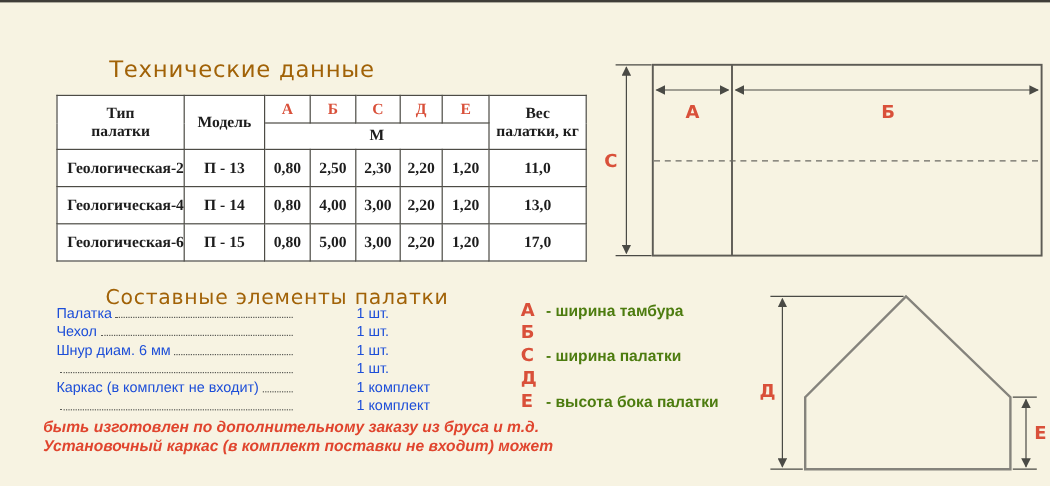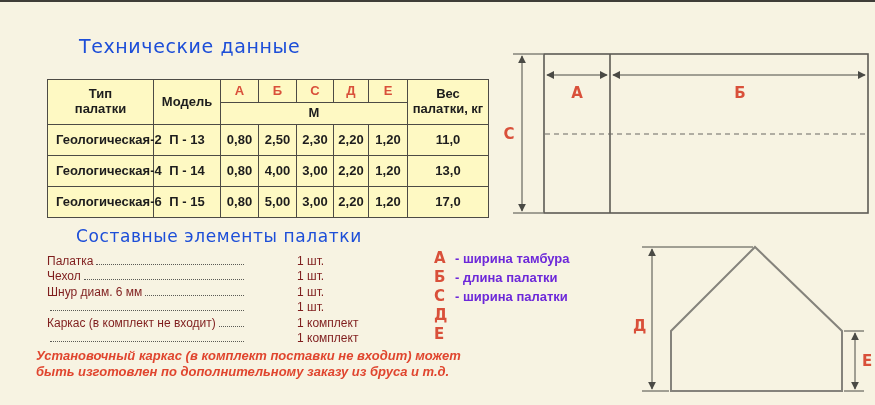--- a/index.html
+++ b/index.html
@@ -12,34 +12,35 @@
     color:#1d1d1d;
   }
   .top-edge{
     position:absolute;left:0;top:0;width:875px;height:2px;
     background:#3f3d38;
   }
   .section-title{
     position:absolute;
     font-family:"DejaVu Sans",sans-serif;
     font-weight:normal;
-    color:#1d4ed8;
+    color:#a16207;
     letter-spacing:0.6px;
-    margin:0;
+    margin:12px;
   }
   #tech-title{left:79px;top:35px;font-size:19px;}
   #comp-title{left:76px;top:226px;font-size:17px;}
 
   
   table.spec{
     position:absolute;left:47px;top:79px;
     border-collapse:collapse;
     table-layout:fixed;
     width:441px;
-    background:#fef9c3;
+    background:#ffffff;
+    font-family:Liberation Serif, serif;
   }
   table.spec th, table.spec td{
     border:1.5px solid #4d4b45;
     text-align:center;
     font-weight:bold;
     font-size:13px;
     padding:0;
     line-height:1.15;
   }
   table.spec .dim-letter{
@@ -54,21 +55,21 @@
   .hdr-2line{font-size:13px;}
 
   
   .comp-list{
     position:absolute;left:47px;top:252px;width:328px;
   }
   .comp-row{
     display:flex;align-items:flex-end;
     height:15.5px;
     font-size:12px;
-    color:#7f1d1d;
+    color:#1d4ed8;
   }
   .comp-name{white-space:nowrap;}
   .comp-dots{
     flex:1;
     border-bottom:1.6px dotted #5a5a55;
     margin:0 5px 3px 3px;
     min-width:10px;
   }
   .comp-qty{width:78px;white-space:nowrap;margin-left:48px;}
 
@@ -81,21 +82,21 @@
     height:19px;
     font-size:13px;
   }
   .legend-letter{
     color:#d9503a;
     font-weight:bold;
     font-size:15px;
     width:21px;
     font-family:"DejaVu Sans",sans-serif;
   }
-  .legend-desc{font-weight:bold;color:#6d28d9;}
+  .legend-desc{font-weight:bold;color:#4d7c0f;}
 
   
   .footnote{
     position:absolute;left:36px;top:348px;
     font-size:13px;
     font-style:italic;
     font-weight:bold;
     color:#e0452e;
     line-height:16px;
   }
@@ -214,37 +215,37 @@
   </div>
 </div>
 
 <div class="legend">
   <div class="legend-row">
     <span class="legend-letter">А</span>
     <span class="legend-desc">- ширина тамбура</span>
   </div>
   <div class="legend-row">
     <span class="legend-letter">Б</span>
-    <span class="legend-desc">- длина палатки</span>
   </div>
   <div class="legend-row">
     <span class="legend-letter">С</span>
     <span class="legend-desc">- ширина палатки</span>
   </div>
   <div class="legend-row">
     <span class="legend-letter">Д</span>
   </div>
   <div class="legend-row">
     <span class="legend-letter">Е</span>
+    <span class="legend-desc">- высота бока палатки</span>
   </div>
 </div>
 
 <div class="footnote">
+  <div>быть изготовлен по дополнительному заказу из бруса и т.д.</div>
   <div>Установочный каркас (в комплект поставки не входит) может</div>
-  <div>быть изготовлен по дополнительному заказу из бруса и т.д.</div>
 </div>
 
 <svg id="plan-svg" width="375" height="175" viewBox="0 0 375 175">
   <defs>
     <marker id="arr" viewBox="0 0 10 10" refX="9" refY="5" markerWidth="8" markerHeight="8" orient="auto-start-reverse">
       <path d="M0,0 L10,5 L0,10 z" fill="#4a4a45"></path>
     </marker>
   </defs>
   <rect x="44" y="9" width="324" height="159" fill="none" stroke="#5d5b55" stroke-width="1.6"></rect>
   <line x1="110" y1="9" x2="110" y2="168" stroke="#5d5b55" stroke-width="1.6"></line>

